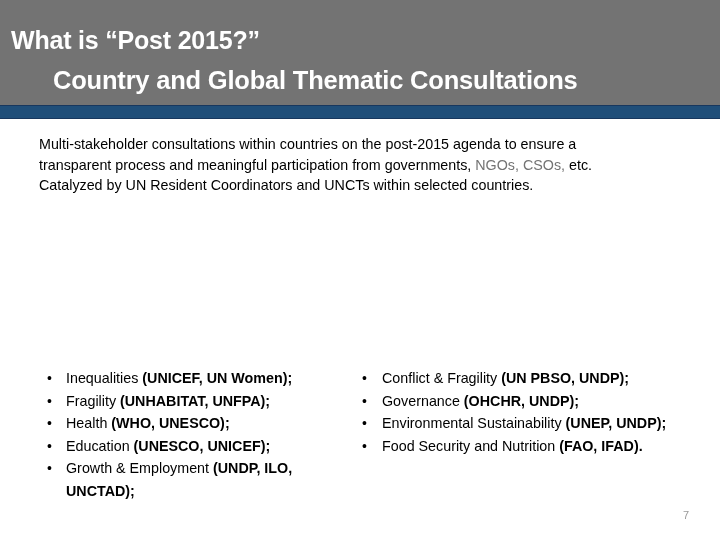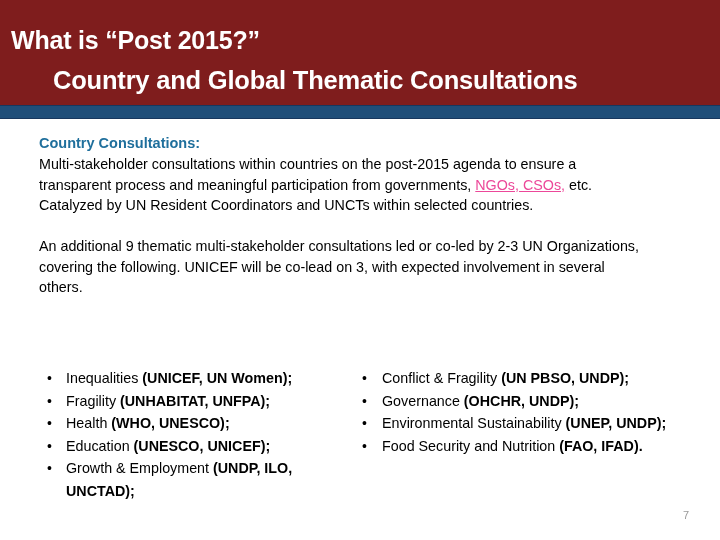--- a/index.html
+++ b/index.html
@@ -15,21 +15,21 @@
     position: relative;
   }
 
   
   .header-banner {
     position: absolute;
     left: 0;
     top: 0;
     width: 720px;
     height: 105px;
-    background: #7f1d1d;
+    background: #737373;
     box-sizing: border-box;
     padding: 6px;
   }
   .title-line {
     color: #ffffff;
     font-weight: bold;
     font-size: 25px;
     line-height: 29px;
     letter-spacing: -0.2px;
     white-space: nowrap;
@@ -83,22 +83,21 @@
     margin: 0 0 1px 0;
   }
   .section-body {
     color: #000000;
     font-size: 14.3px;
     line-height: 20.5px;
     margin: 0;
     width: 610px;
   }
   .hl-red {
-    color: #ec4899;
-    text-decoration: underline;
+    color: #737373;
   }
 
   
   .bullets {
     position: absolute;
     top: 248px;
     left: 0;
     width: 720px;
   }
   .bullet-col {
@@ -149,26 +148,24 @@
 
 <div class="header-banner">
   <div class="title-line title-line-1">What is “Post 2015?”</div>
   <div class="title-line title-line-2">Country and Global Thematic Consultations</div>
 </div>
 <div class="header-rule"></div>
 
 <div class="content">
 
   <div class="section section-country">
-    <div class="section-heading">Country Consultations:</div>
     <p class="section-body"><span>Multi-stakeholder consultations within countries on the post-2015 agenda to ensure a transparent process and meaningful participation from governments, </span><span class="hl-red">NGOs, CSOs,</span><span> etc. Catalyzed by UN Resident Coordinators and UNCTs within selected countries.</span></p>
   </div>
 
   <div class="section section-global">
-    <p class="section-body">An additional 9 thematic multi-stakeholder consultations led or co-led by 2-3 UN Organizations, covering the following.  UNICEF will be co-lead on 3, with expected involvement in several others.</p>
   </div>
 
   <div class="bullets">
 
     <div class="bullet-col bullet-col-left">
       <ul class="bullet-list">
         <li class="bullet-item">
           <span class="bullet-dot">•</span>
           <span class="bullet-text">Inequalities </span><span class="b-bold">(UNICEF, UN Women);</span>
         </li>

